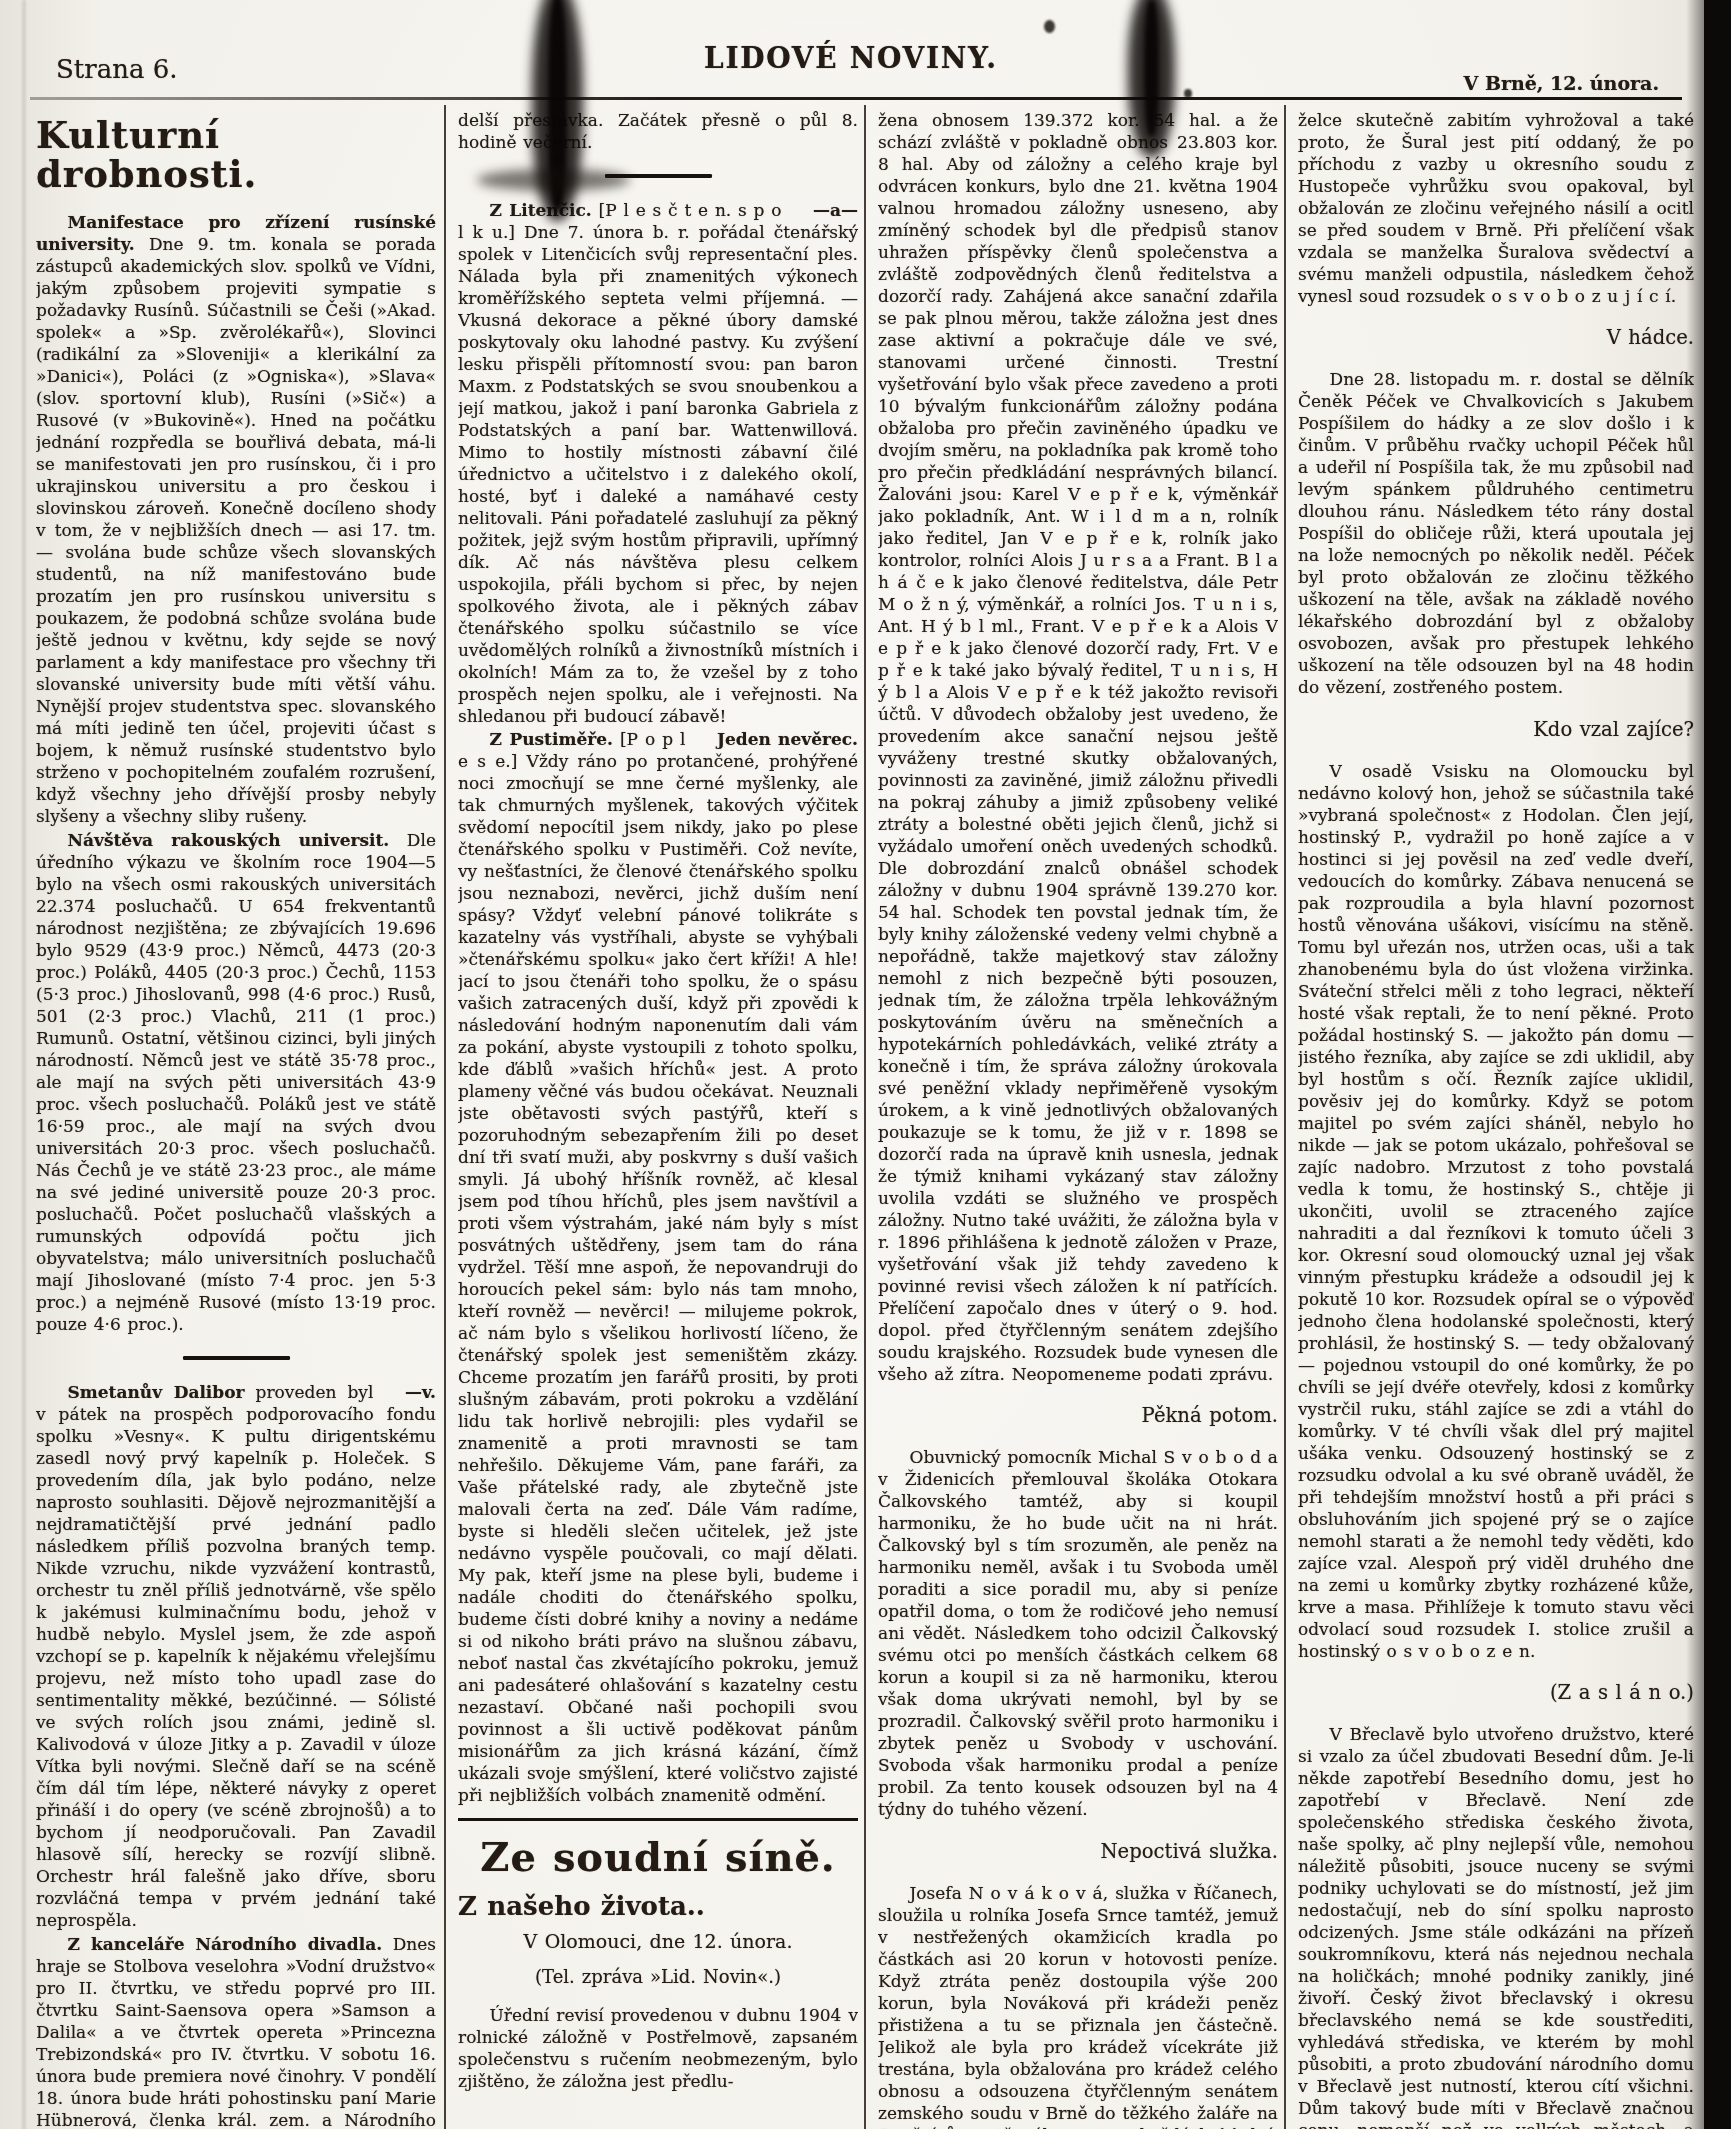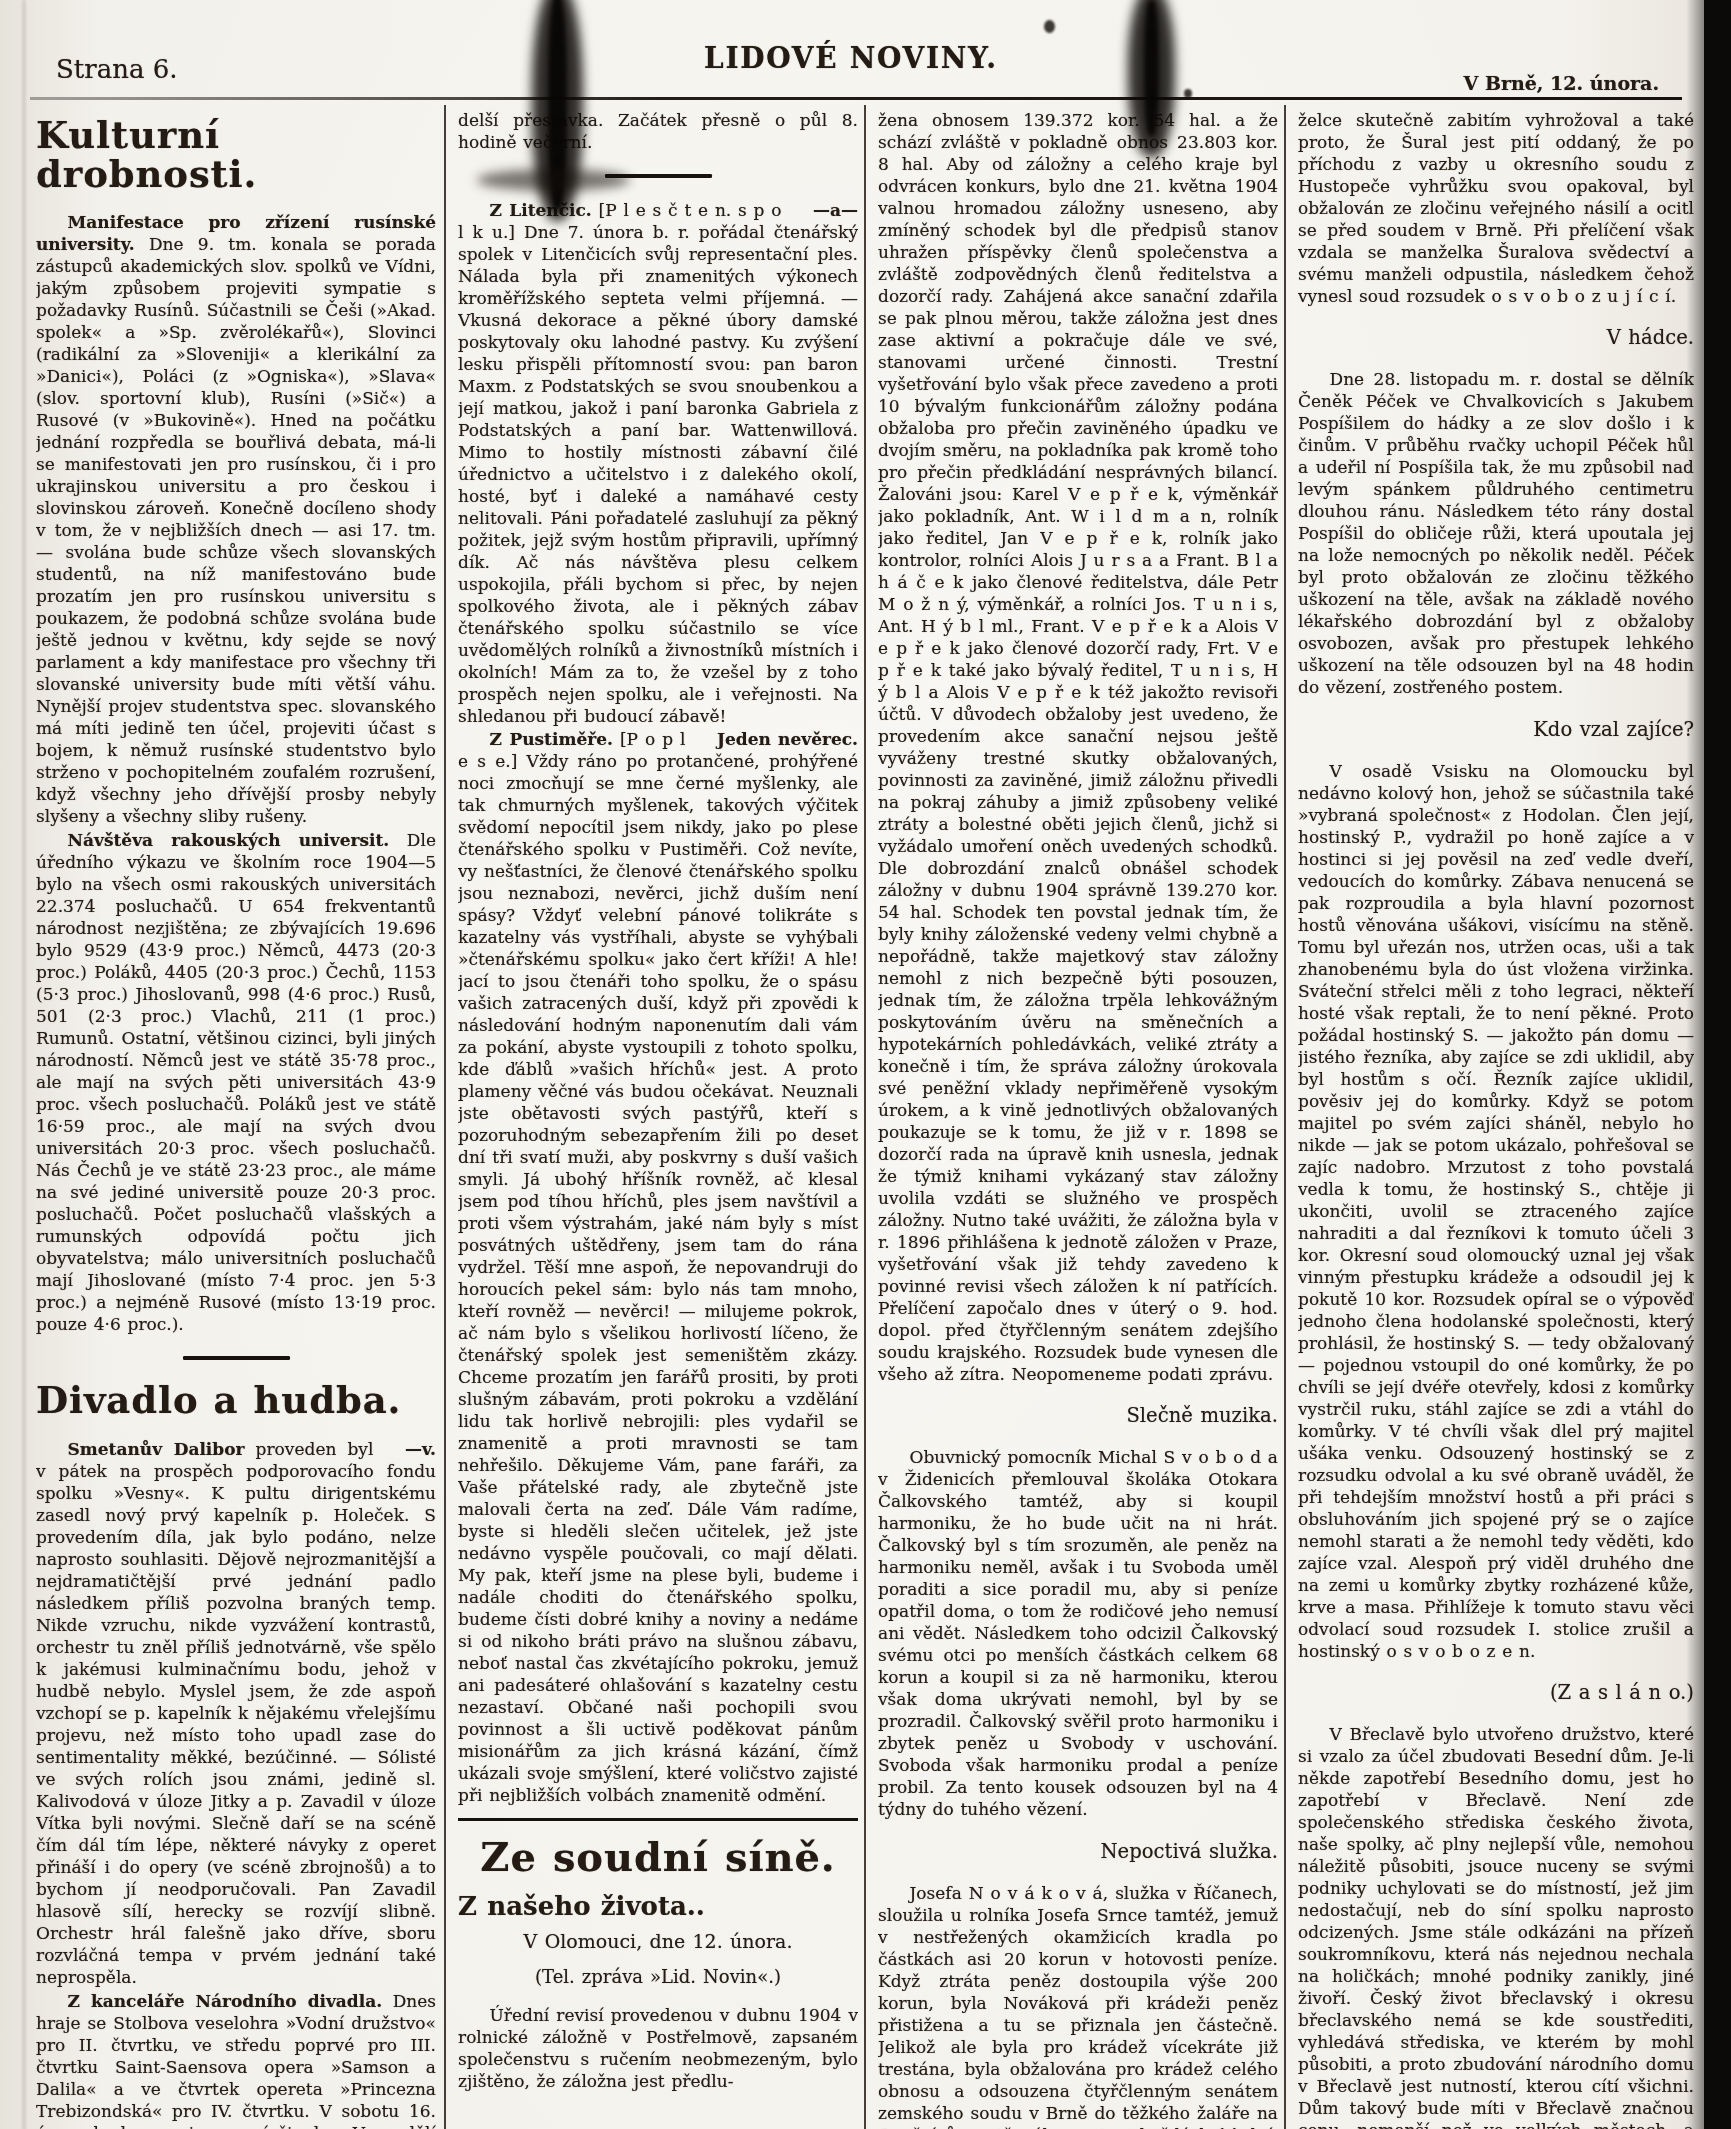--- a/index.html
+++ b/index.html
@@ -61,39 +61,38 @@
 
   <div class="vrule" style="left:444px"></div>
   <div class="vrule" style="left:864px"></div>
   <div class="vrule" style="left:1284px"></div>
 
   <div class="col" style="left:36px">
       <div class="headline-xl">Kulturní drobnosti.</div>
       <p><b>Manifestace pro zřízení rusínské university.</b> <span>Dne 9. tm. konala se porada zástupců akademických slov. spolků ve Vídni, jakým způsobem projeviti sympatie s požadavky Rusínů. Súčastnili se Češi (»Akad. spolek« a »Sp. zvěrolékařů«), Slovinci (radikální za »Sloveniji« a klerikální za »Danici«), Poláci (z »Ogniska«), »Slava« (slov. sportovní klub), Rusíni (»Sič«) a Rusové (v »Bukovině«). Hned na počátku jednání rozpředla se bouřlivá debata, má-li se manifestovati jen pro rusínskou, či i pro ukrajinskou universitu a pro českou i slovinskou zároveň. Konečně docíleno shody v tom, že v nejbližších dnech — asi 17. tm. — svolána bude schůze všech slovanských studentů, na níž manifestováno bude prozatím jen pro rusínskou universitu s poukazem, že podobná schůze svolána bude ještě jednou v květnu, kdy sejde se nový parlament a kdy manifestace pro všechny tři slovanské university bude míti větší váhu. Nynější projev studentstva spec. slovanského má míti jedině ten účel, projeviti účast s bojem, k němuž rusínské studentstvo bylo strženo v pochopitelném zoufalém rozrušení, když všechny jeho dřívější prosby nebyly slyšeny a všechny sliby rušeny.</span></p>
       <p><b>Návštěva rakouských universit.</b> <span>Dle úředního výkazu ve školním roce 1904—5 bylo na všech osmi rakouských universitách 22.374 posluchačů. U 654 frekventantů národnost nezjištěna; ze zbývajících 19.696 bylo 9529 (43·9 proc.) Němců, 4473 (20·3 proc.) Poláků, 4405 (20·3 proc.) Čechů, 1153 (5·3 proc.) Jihoslovanů, 998 (4·6 proc.) Rusů, 501 (2·3 proc.) Vlachů, 211 (1 proc.) Rumunů. Ostatní, většinou cizinci, byli jiných národností. Němců jest ve státě 35·78 proc., ale mají na svých pěti universitách 43·9 proc. všech posluchačů. Poláků jest ve státě 16·59 proc., ale mají na svých dvou universitách 20·3 proc. všech posluchačů. Nás Čechů je ve státě 23·23 proc., ale máme na své jediné universitě pouze 20·3 proc. posluchačů. Počet posluchačů vlašských a rumunských odpovídá počtu jich obyvatelstva; málo universitních posluchačů mají Jihoslované (místo 7·4 proc. jen 5·3 proc.) a nejméně Rusové (místo 13·19 proc. pouze 4·6 proc.).</span></p>
       <div class="divider"></div>
-      <div class="headline-xl">Divadlo a hudba.</div>
       <p><b>Smetanův Dalibor</b> <span class="sig">—v.</span><span>proveden byl v pátek na prospěch podporovacího fondu spolku »Vesny«. K pultu dirigentskému zasedl nový prvý kapelník p. Holeček. S provedením díla, jak bylo podáno, nelze naprosto souhlasiti. Dějově nejrozmanitější a nejdramatičtější prvé jednání padlo následkem příliš pozvolna braných temp. Nikde vzruchu, nikde vyzvážení kontrastů, orchestr tu zněl příliš jednotvárně, vše spělo k jakémusi kulminačnímu bodu, jehož v hudbě nebylo. Myslel jsem, že zde aspoň vzchopí se p. kapelník k nějakému vřelejšímu projevu, než místo toho upadl zase do sentimentality měkké, bezúčinné. — Sólisté ve svých rolích jsou známi, jedině sl. Kalivodová v úloze Jitky a p. Zavadil v úloze Vítka byli novými. Slečně daří se na scéně čím dál tím lépe, některé návyky z operet přináší i do opery (ve scéně zbrojnošů) a to bychom jí neodporučovali. Pan Zavadil hlasově sílí, herecky se rozvíjí slibně. Orchestr hrál falešně jako dříve, sboru rozvláčná tempa v prvém jednání také neprospěla.</span></p>
       <p><b>Z kanceláře Národního divadla.</b> <span>Dnes hraje se Stolbova veselohra »Vodní družstvo« pro II. čtvrtku, ve středu poprvé pro III. čtvrtku Saint-Saensova opera »Samson a Dalila« a ve čtvrtek opereta »Princezna Trebizondská« pro IV. čtvrtku. V sobotu 16. února bude premiera nové činohry. V pondělí 18. února bude hráti pohostinsku paní Marie Hübnerová, členka král. zem. a Národního divadla v Praze, v dramatě Gabriely Preissové »Gazdina roba«. Vstupenky možno zakoupiti u pokladny divadelní.</span></p>
     </div>
   <div class="col" style="left:458px">
       <p class="cont"><span>delší přestávka. Začátek přesně o půl 8. hodině večerní.</span></p>
       <div class="divider"></div>
       <p><b>Z Litenčic.</b> <span class="sig">—a—</span><span>[P l e s  č t e n.  s p o l k u.] Dne 7. února b. r. pořádal čtenářský spolek v Litenčicích svůj representační ples. Nálada byla při znamenitých výkonech kroměřížského septeta velmi příjemná. — Vkusná dekorace a pěkné úbory damské poskytovaly oku lahodné pastvy. Ku zvýšení lesku přispěli přítomností svou: pan baron Maxm. z Podstatských se svou snoubenkou a její matkou, jakož i paní baronka Gabriela z Podstatských a paní bar. Wattenwillová. Mimo to hostily místnosti zábavní čilé úřednictvo a učitelstvo i z dalekého okolí, hosté, byť i daleké a namáhavé cesty nelitovali. Páni pořadatelé zasluhují za pěkný požitek, jejž svým hostům připravili, upřímný dík. Ač nás návštěva plesu celkem uspokojila, přáli bychom si přec, by nejen spolkového života, ale i pěkných zábav čtenářského spolku súčastnilo se více uvědomělých rolníků a živnostníků místních i okolních! Mám za to, že vzešel by z toho prospěch nejen spolku, ale i veřejnosti. Na shledanou při budoucí zábavě!</span></p>
       <p><b>Z Pustiměře.</b> <span class="sig">Jeden nevěrec.</span><span>[P o  p l e s e.] Vždy ráno po protančené, prohýřené noci zmocňují se mne černé myšlenky, ale tak chmurných myšlenek, takových výčitek svědomí nepocítil jsem nikdy, jako po plese čtenářského spolku v Pustiměři. Což nevíte, vy nešťastníci, že členové čtenářského spolku jsou neznabozi, nevěrci, jichž duším není spásy? Vždyť velební pánové tolikráte s kazatelny vás vystříhali, abyste se vyhýbali »čtenářskému spolku« jako čert kříži! A hle! jací to jsou čtenáři toho spolku, že o spásu vašich zatracených duší, když při zpovědi k následování hodným naponenutím dali vám za pokání, abyste vystoupili z tohoto spolku, kde ďáblů »vašich hříchů« jest. A proto plameny věčné vás budou očekávat. Neuznali jste obětavosti svých pastýřů, kteří s pozoruhodným sebezapřením žili po deset dní tři svatí muži, aby poskvrny s duší vašich smyli. Já ubohý hříšník rovněž, ač klesal jsem pod tíhou hříchů, ples jsem navštívil a proti všem výstrahám, jaké nám byly s míst posvátných uštědřeny, jsem tam do rána vydržel. Těší mne aspoň, že nepovandruji do horoucích pekel sám: bylo nás tam mnoho, kteří rovněž — nevěrci! — milujeme pokrok, ač nám bylo s všelikou horlivostí líčeno, že čtenářský spolek jest semeništěm zkázy. Chceme prozatím jen farářů prositi, by proti slušným zábavám, proti pokroku a vzdělání lidu tak horlivě nebrojili: ples vydařil se znamenitě a proti mravnosti se tam nehřešilo. Děkujeme Vám, pane faráři, za Vaše přátelské rady, ale zbytečně jste malovali čerta na zeď. Dále Vám radíme, byste si hleděli slečen učitelek, jež jste nedávno vyspěle poučovali, co mají dělati. My pak, kteří jsme na plese byli, budeme i nadále choditi do čtenářského spolku, budeme čísti dobré knihy a noviny a nedáme si od nikoho bráti právo na slušnou zábavu, neboť nastal čas zkvétajícího pokroku, jemuž ani padesáteré ohlašování s kazatelny cestu nezastaví. Občané naši pochopili svou povinnost a šli uctivě poděkovat pánům misionářům za jich krásná kázání, čímž ukázali svoje smýšlení, které voličstvo zajisté při nejbližších volbách znamenitě odmění.</span></p>
       <div class="rule"></div>
       <div class="headline-lg">Ze soudní síně.</div>
       <div class="subhead">Z našeho života..</div>
       <div class="dateline">V Olomouci, dne 12. února.</div>
       <div class="telnote">(Tel. zpráva »Lid. Novin«.)</div>
       <p><span>Úřední revisí provedenou v dubnu 1904 v rolnické záložně v Postřelmově, zapsaném společenstvu s ručením neobmezeným, bylo zjištěno, že záložna jest předlu-</span></p>
     </div>
   <div class="col" style="left:878px">
       <p class="cont"><span>žena obnosem 139.372 kor. 54 hal. a že schází zvláště v pokladně obnos 23.803 kor. 8 hal. Aby od záložny a celého kraje byl odvrácen konkurs, bylo dne 21. května 1904 valnou hromadou záložny usneseno, aby zmíněný schodek byl dle předpisů stanov uhražen příspěvky členů společenstva a zvláště zodpovědných členů ředitelstva a dozorčí rady. Zahájená akce sanační zdařila se pak plnou měrou, takže záložna jest dnes zase aktivní a pokračuje dále ve své, stanovami určené činnosti. Trestní vyšetřování bylo však přece zavedeno a proti 10 bývalým funkcionářům záložny podána obžaloba pro přečin zaviněného úpadku ve dvojím směru, na pokladníka pak kromě toho pro přečin předkládání nesprávných bilancí. Žalováni jsou: Karel V e p ř e k, výměnkář jako pokladník, Ant. W i l d m a n, rolník jako ředitel, Jan V e p ř e k, rolník jako kontrolor, rolníci Alois J u r s a a Frant. B l a h á č e k jako členové ředitelstva, dále Petr M o ž n ý, výměnkář, a rolníci Jos. T u n i s, Ant. H ý b l ml., Frant. V e p ř e k a Alois V e p ř e k jako členové dozorčí rady, Frt. V e p ř e k také jako bývalý ředitel, T u n i s, H ý b l a Alois V e p ř e k též jakožto revisoři účtů. V důvodech obžaloby jest uvedeno, že provedením akce sanační nejsou ještě vyváženy trestné skutky obžalovaných, povinnosti za zaviněné, jimiž záložnu přivedli na pokraj záhuby a jimiž způsobeny veliké ztráty a bolestné oběti jejich členů, jichž si vyžádalo umoření oněch uvedených schodků. Dle dobrozdání znalců obnášel schodek záložny v dubnu 1904 správně 139.270 kor. 54 hal. Schodek ten povstal jednak tím, že byly knihy záloženské vedeny velmi chybně a nepořádně, takže majetkový stav záložny nemohl z nich bezpečně býti posouzen, jednak tím, že záložna trpěla lehkovážným poskytováním úvěru na směnečních a hypotekárních pohledávkách, veliké ztráty a konečně i tím, že správa záložny úrokovala své peněžní vklady nepřiměřeně vysokým úrokem, a k vině jednotlivých obžalovaných poukazuje se k tomu, že již v r. 1898 se dozorčí rada na úpravě knih usnesla, jednak že týmiž knihami vykázaný stav záložny uvolila vzdáti se služného ve prospěch záložny. Nutno také uvážiti, že záložna byla v r. 1896 přihlášena k jednotě záložen v Praze, vyšetřování však již tehdy zavedeno k povinné revisi všech záložen k ní patřících. Přelíčení započalo dnes v úterý o 9. hod. dopol. před čtyřčlenným senátem zdejšího soudu krajského. Rozsudek bude vynesen dle všeho až zítra. Neopomeneme podati zprávu.</span></p>
-      <div class="storyhead">Slečně muzika.</div>
+      <div class="storyhead">Pěkná potom.</div>
       <p><span>Obuvnický pomocník Michal S v o b o d a v Židenicích přemlouval školáka Otokara Čalkovského tamtéž, aby si koupil harmoniku, že ho bude učit na ni hrát. Čalkovský byl s tím srozuměn, ale peněz na harmoniku neměl, avšak i tu Svoboda uměl poraditi a sice poradil mu, aby si peníze opatřil doma, o tom že rodičové jeho nemusí ani vědět. Následkem toho odcizil Čalkovský svému otci po menších částkách celkem 68 korun a koupil si za ně harmoniku, kterou však doma ukrývati nemohl, byl by se prozradil. Čalkovský svěřil proto harmoniku i zbytek peněz u Svobody v uschování. Svoboda však harmoniku prodal a peníze probil. Za tento kousek odsouzen byl na 4 týdny do tuhého vězení.</span></p>
       <div class="storyhead">Nepoctivá služka.</div>
       <p><span>Josefa N o v á k o v á, služka v Říčanech, sloužila u rolníka Josefa Srnce tamtéž, jemuž v nestřežených okamžicích kradla po částkách asi 20 korun v hotovosti peníze. Když ztráta peněz dostoupila výše 200 korun, byla Nováková při krádeži peněz přistižena a tu se přiznala jen částečně. Jelikož ale byla pro krádež vícekráte již trestána, byla obžalována pro krádež celého obnosu a odsouzena čtyřčlenným senátem zemského soudu v Brně do těžkého žaláře na 6 měsíců, zostřeného postem každých 14 dní.</span></p>
     </div>
   <div class="col" style="left:1298px;width:396px">
       <p class="cont"><span>želce skutečně zabitím vyhrožoval a také proto, že Šural jest pití oddaný, že po příchodu z vazby u okresního soudu z Hustopeče vyhrůžku svou opakoval, byl obžalován ze zločinu veřejného násilí a ocitl se před soudem v Brně. Při přelíčení však vzdala se manželka Šuralova svědectví a svému manželi odpustila, následkem čehož vynesl soud rozsudek o s v o b o z u j í c í.</span></p>
       <div class="storyhead">V hádce.</div>
       <p><span>Dne 28. listopadu m. r. dostal se dělník Čeněk Péček ve Chvalkovicích s Jakubem Pospíšilem do hádky a ze slov došlo i k činům. V průběhu rvačky uchopil Péček hůl a udeřil ní Pospíšila tak, že mu způsobil nad levým spánkem půldruhého centimetru dlouhou ránu. Následkem této rány dostal Pospíšil do obličeje růži, která upoutala jej na lože nemocných po několik neděl. Péček byl proto obžalován ze zločinu těžkého uškození na těle, avšak na základě nového lékařského dobrozdání byl z obžaloby osvobozen, avšak pro přestupek lehkého uškození na těle odsouzen byl na 48 hodin do vězení, zostřeného postem.</span></p>
       <div class="storyhead">Kdo vzal zajíce?</div>
       <p><span>V osadě Vsisku na Olomoucku byl nedávno kolový hon, jehož se súčastnila také »vybraná společnost« z Hodolan. Člen její, hostinský P., vydražil po honě zajíce a v hostinci si jej pověsil na zeď vedle dveří, vedoucích do komůrky. Zábava nenucená se pak rozproudila a byla hlavní pozornost hostů věnována ušákovi, visícímu na stěně. Tomu byl uřezán nos, utržen ocas, uši a tak zhanobenému byla do úst vložena viržinka. Sváteční střelci měli z toho legraci, někteří hosté však reptali, že to není pěkné. Proto požádal hostinský S. — jakožto pán domu — jistého řezníka, aby zajíce se zdi uklidil, aby byl hostům s očí. Řezník zajíce uklidil, pověsiv jej do komůrky. Když se potom majitel po svém zajíci sháněl, nebylo ho nikde — jak se potom ukázalo, pohřešoval se zajíc nadobro. Mrzutost z toho povstalá vedla k tomu, že hostinský S., chtěje ji ukončiti, uvolil se ztraceného zajíce nahraditi a dal řezníkovi k tomuto účeli 3 kor. Okresní soud olomoucký uznal jej však vinným přestupku krádeže a odsoudil jej k pokutě 10 kor. Rozsudek opíral se o výpověď jednoho člena hodolanské společnosti, který prohlásil, že hostinský S. — tedy obžalovaný — pojednou vstoupil do oné komůrky, že po chvíli se její dvéře otevřely, kdosi z komůrky vystrčil ruku, stáhl zajíce se zdi a vtáhl do komůrky. V té chvíli však dlel prý majitel ušáka venku. Odsouzený hostinský se z rozsudku odvolal a ku své obraně uváděl, že při tehdejším množství hostů a při práci s obsluhováním jich spojené prý se o zajíce nemohl starati a že nemohl tedy věděti, kdo zajíce vzal. Alespoň prý viděl druhého dne na zemi u komůrky zbytky rozházené kůže, krve a masa. Přihlížeje k tomuto stavu věci odvolací soud rozsudek I. stolice zrušil a hostinský o s v o b o z e n.</span></p>

